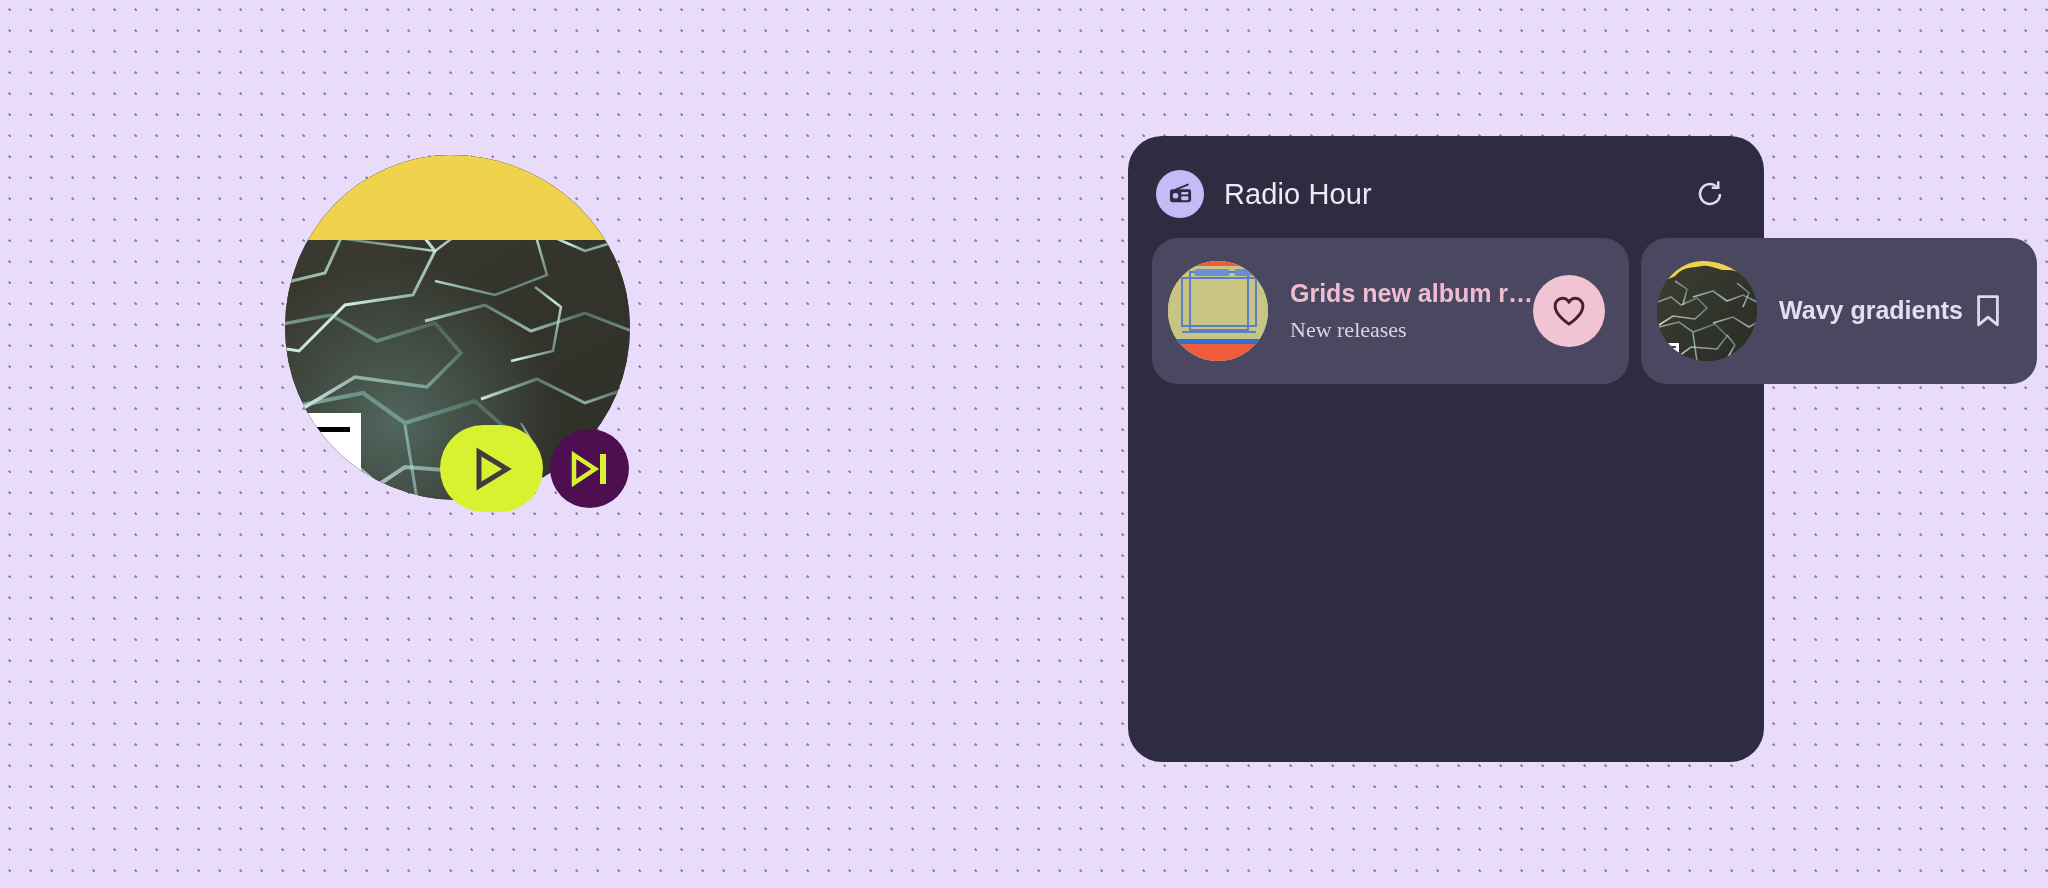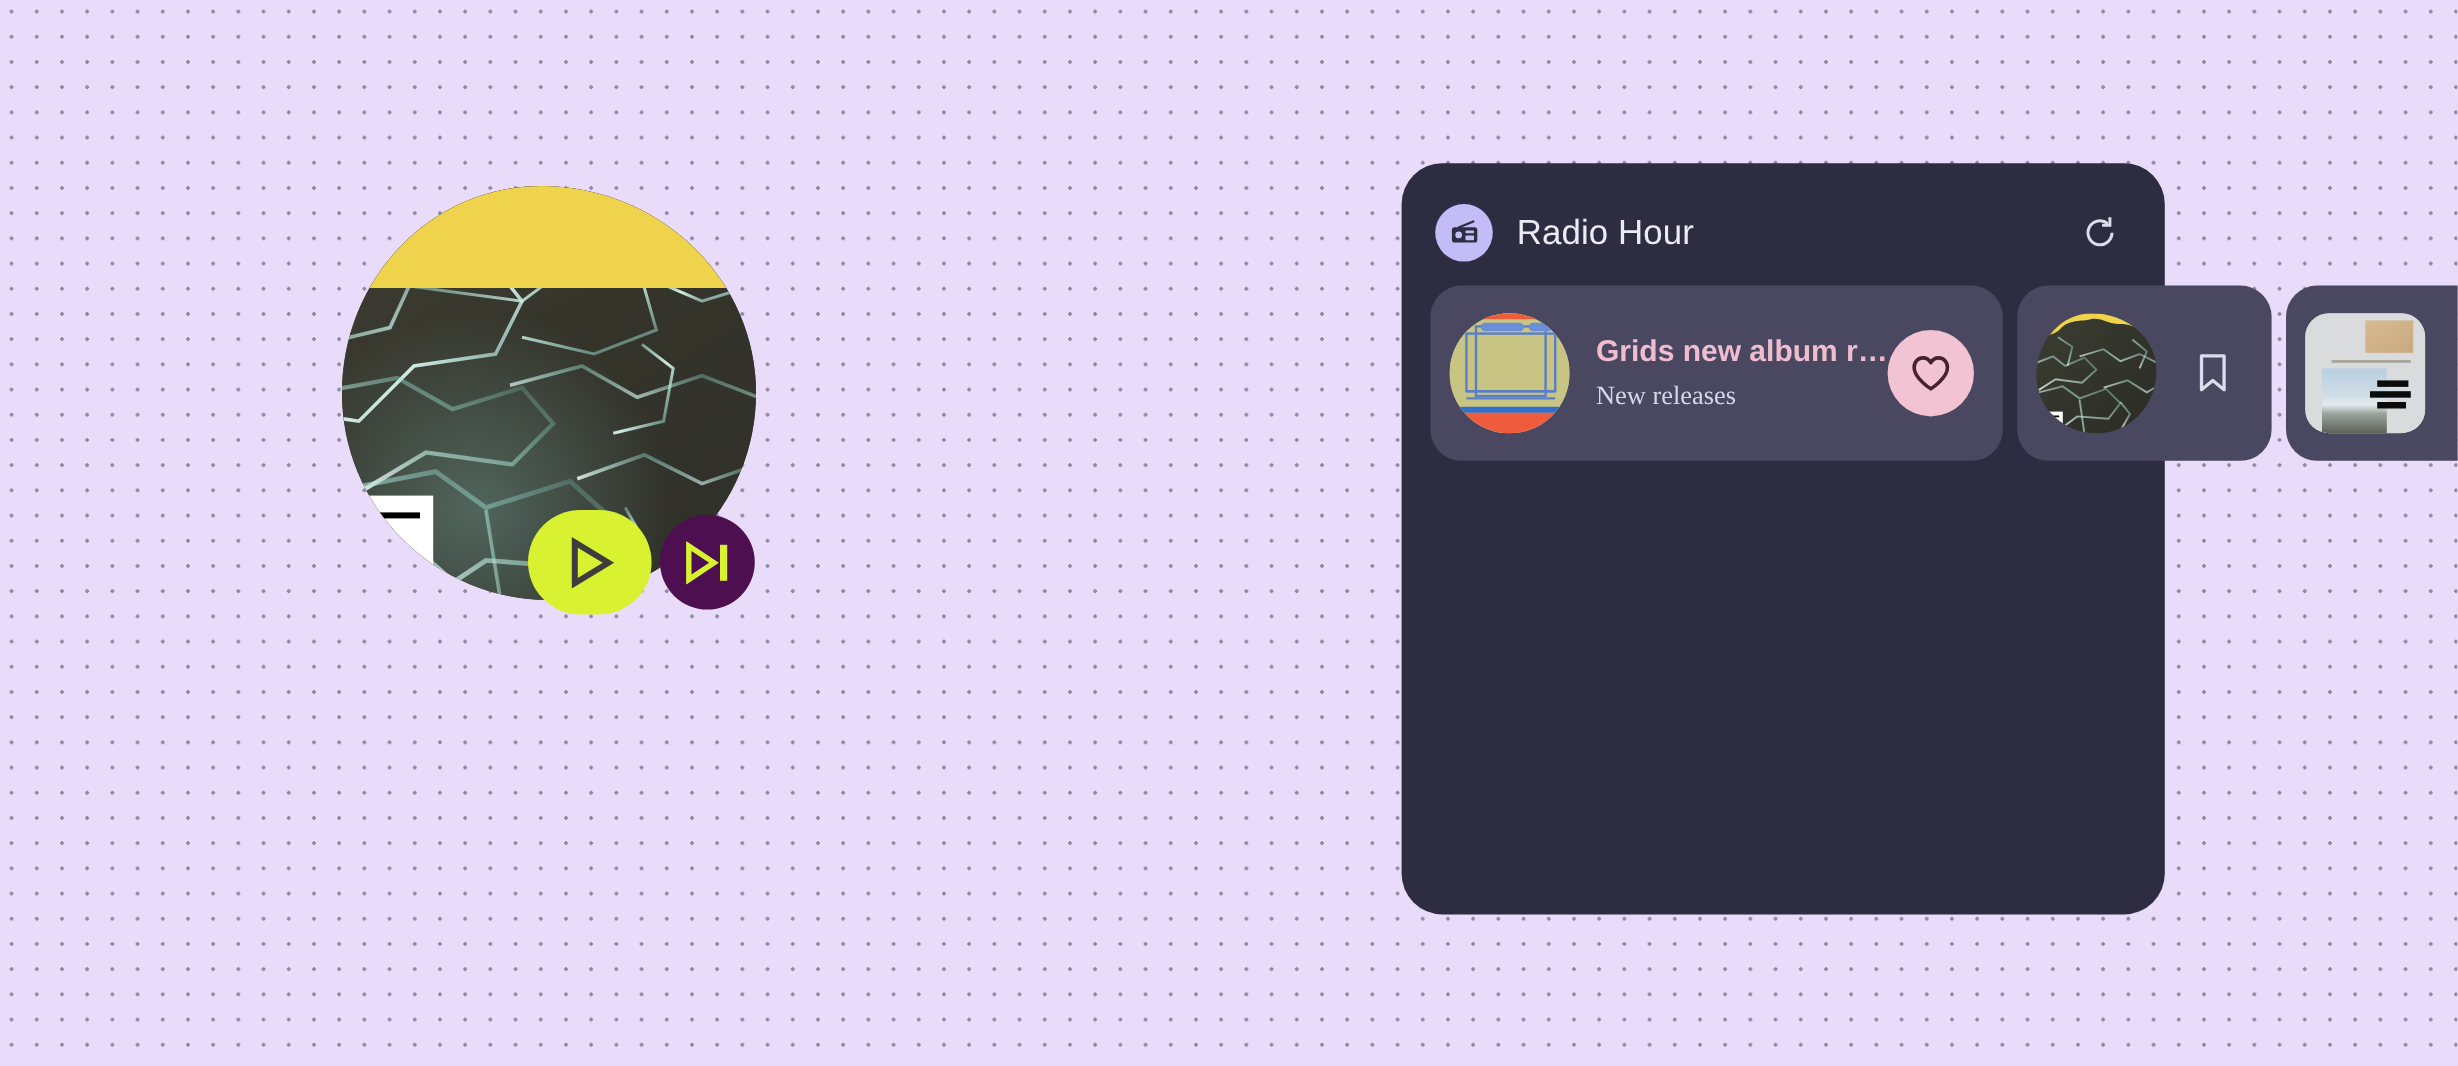--- a/index.html
+++ b/index.html
@@ -105,21 +105,21 @@
     padding: 0;
     display: flex;
     align-items: center;
     justify-content: center;
     cursor: pointer;
   }
 
   
   #radio-card {
     position: absolute;
-    left: 1168px;
+    left: 1128px;
     top: 136px;
     width: 636px;
     height: 626px;
     background: #2e2c41;
     border-radius: 34px;
     box-sizing: border-box;
     padding: 22px 24px 24px 24px;
   }
 
   #card-header {
@@ -378,20 +378,21 @@
             <path d="M18,20 L30,28 L26,44"></path>
             <path d="M80,22 L92,32 L86,46"></path>
           </g>
           <g fill="#ffffff">
             <rect x="8" y="82" width="14" height="14"></rect>
           </g>
           <path d="M11,86 L19,86 M11,86 L11,95" stroke="#000" stroke-width="1.6" fill="none"></path>
         </svg>
       </div>
       <div class="item-text">
+        <div class="item-title">Wavy gradients</div>
       </div>
       <button class="action-btn bookmark-button" aria-label="Bookmark">
         <svg width="30" height="36" viewBox="0 0 20 26">
           <path d="M3.2 2.6 h13.6 v20.4 l-6.8 -5.6 l-6.8 5.6 Z" fill="none" stroke="#dedbec" stroke-width="2" stroke-linejoin="round"></path>
         </svg>
       </button>
     </div>
 
     <div class="list-item">
       <div class="thumb" id="thumb-tunes">

